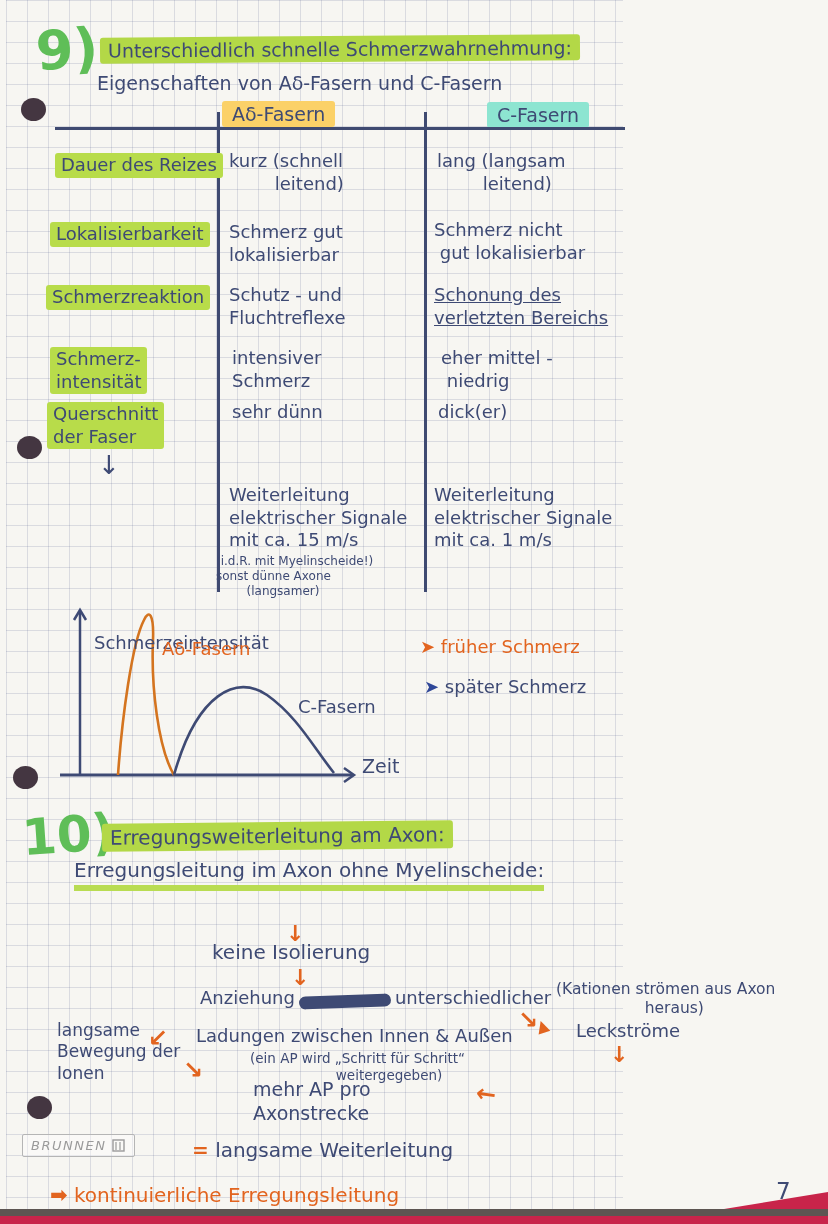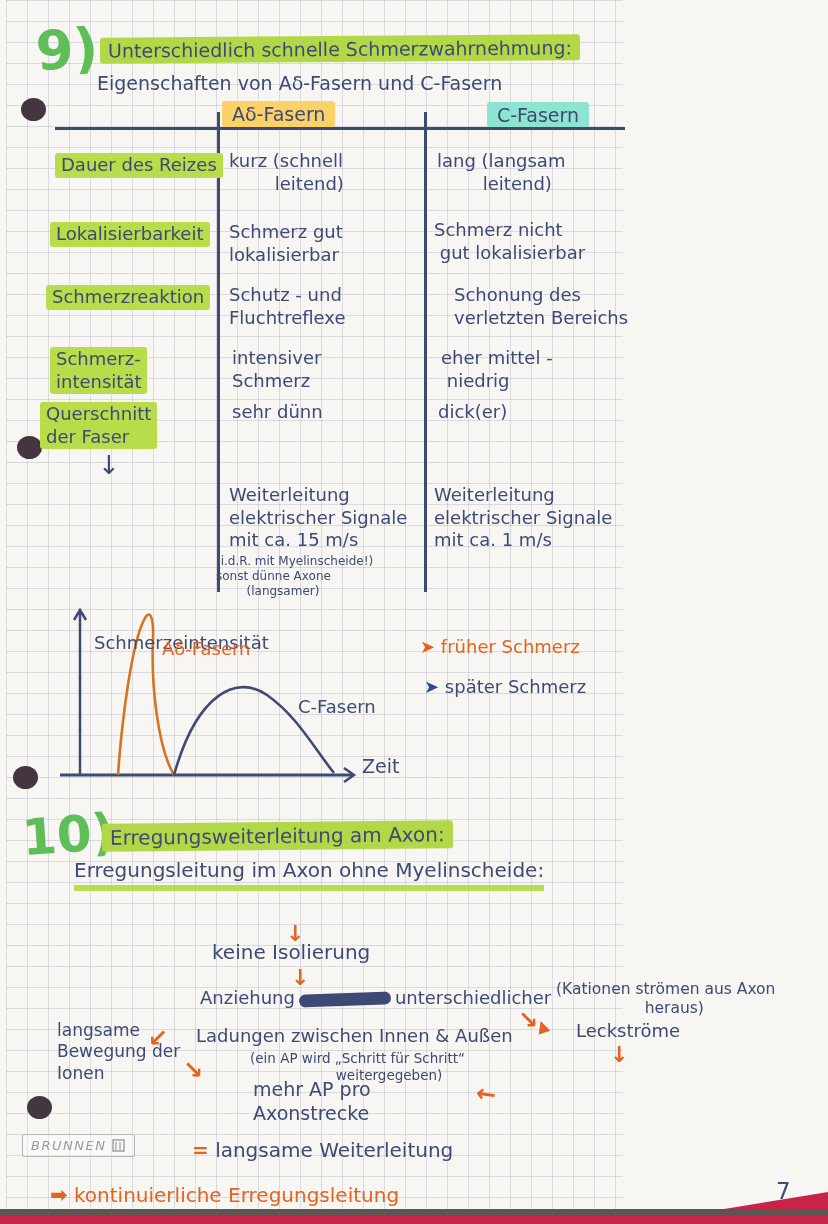--- a/index.html
+++ b/index.html
@@ -50,21 +50,21 @@
   <div class="abs hl-teal" style="left:487px;top:102px;font-size:19px;">C-Fasern</div>
   <div class="tline" style="left:55px;top:127px;width:570px;height:3px;"></div>
   <div class="tline" style="left:217px;top:112px;width:3px;height:480px;"></div>
   <div class="tline" style="left:424px;top:112px;width:3px;height:480px;"></div>
 
   <div class="abs label pre" style="left:55px;top:153px;">Dauer des Reizes</div>
   <div class="abs label pre" style="left:50px;top:222px;">Lokalisierbarkeit</div>
   <div class="abs label pre" style="left:46px;top:285px;">Schmerzreaktion</div>
   <div class="abs label pre" style="left:50px;top:347px;">Schmerz-
 intensität</div>
-  <div class="abs label pre" style="left:40px;top:402px;">Querschnitt
+  <div class="abs label pre" style="left:47px;top:402px;">Querschnitt
 der Faser</div>
   <div class="abs ink" style="left:98px;top:450px;font-size:26px;">↓</div>
 
   <div class="abs cell pre" style="left:229px;top:150px;">kurz (schnell
         leitend)</div>
   <div class="abs cell pre" style="left:229px;top:221px;">Schmerz gut
 lokalisierbar</div>
   <div class="abs cell pre" style="left:229px;top:284px;">Schutz - und
 Fluchtreflexe</div>
   <div class="abs cell pre" style="left:232px;top:347px;">intensiver
@@ -74,21 +74,21 @@
 elektrischer Signale
 mit ca. 15 m/s</div>
   <div class="abs pre" style="left:216px;top:554px;font-size:12px;">(i.d.R. mit Myelinscheide!)
 sonst dünne Axone
         (langsamer)</div>
 
   <div class="abs cell pre" style="left:437px;top:150px;">lang (langsam
         leitend)</div>
   <div class="abs cell pre" style="left:434px;top:219px;">Schmerz nicht
  gut lokalisierbar</div>
-  <div class="abs cell pre" style="left:454px;top:284px;">Schonung des
+  <div class="abs cell pre" style="left:434px;top:284px;text-decoration:underline;">Schonung des
 verletzten Bereichs</div>
   <div class="abs cell pre" style="left:441px;top:347px;">eher mittel -
  niedrig</div>
   <div class="abs cell pre" style="left:438px;top:401px;">dick(er)</div>
   <div class="abs cell pre" style="left:434px;top:484px;">Weiterleitung
 elektrischer Signale
 mit ca. 1 m/s</div>
 
   <svg class="abs" style="left:52px;top:598px;" width="335" height="185" viewBox="0 0 335 185">
     <line x1="28" y1="14" x2="28" y2="178" stroke="#3e4a74" stroke-width="2.5"></line>
@@ -113,21 +113,21 @@
   </div>
 
   <div class="abs num" style="left:22px;top:806px;font-size:50px;">10)</div>
   <div class="abs hl-green" style="left:102px;top:822px;font-size:20px;transform:rotate(-0.6deg);">Erregungsweiterleitung am Axon:</div>
   <div class="abs" style="left:74px;top:858px;font-size:20px;border-bottom:6px solid #b9dc52;padding-bottom:3px;">Erregungsleitung im Axon ohne Myelinscheide:</div>
 
   <div class="abs oarr" style="left:286px;top:921px;font-size:22px;">↓</div>
   <div class="abs" style="left:212px;top:940px;font-size:20px;">keine Isolierung</div>
   <div class="abs oarr" style="left:291px;top:965px;font-size:22px;">↓</div>
 
-  <div class="abs" style="left:200px;top:987px;font-size:18px;display:flex;align-items:center;">
+  <div class="abs" style="left:200px;top:987px;font-size:18px;display:flex;align-items:flex-end;">
     <span>Anziehung</span>
     <span class="scribble"></span>
     <span>unterschiedlicher</span>
   </div>
   <div class="abs" style="left:196px;top:1009px;font-size:18px;margin-top:16px;">Ladungen zwischen Innen &amp; Außen</div>
 
   <div class="abs oarr" style="left:148px;top:1024px;font-size:24px;">↙</div>
   <div class="abs oarr" style="left:518px;top:1006px;font-size:24px;">↘</div>
 
   <div class="abs pre" style="left:57px;top:1020px;font-size:17px;">langsame

